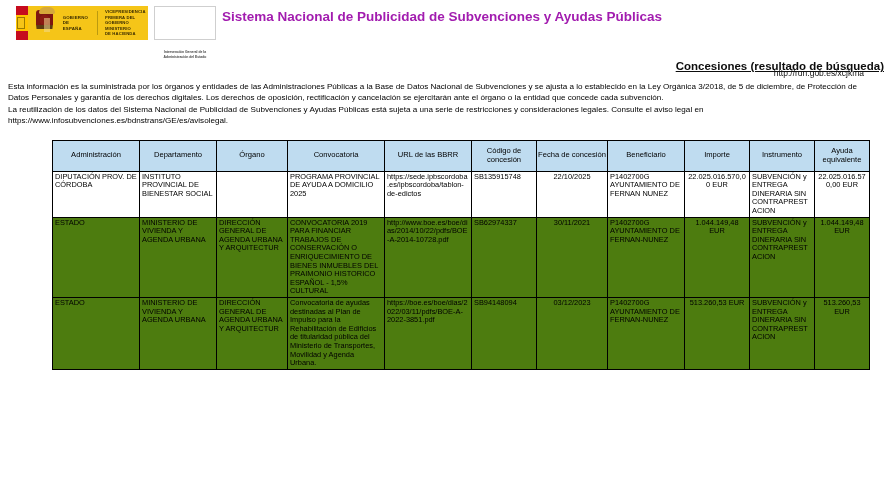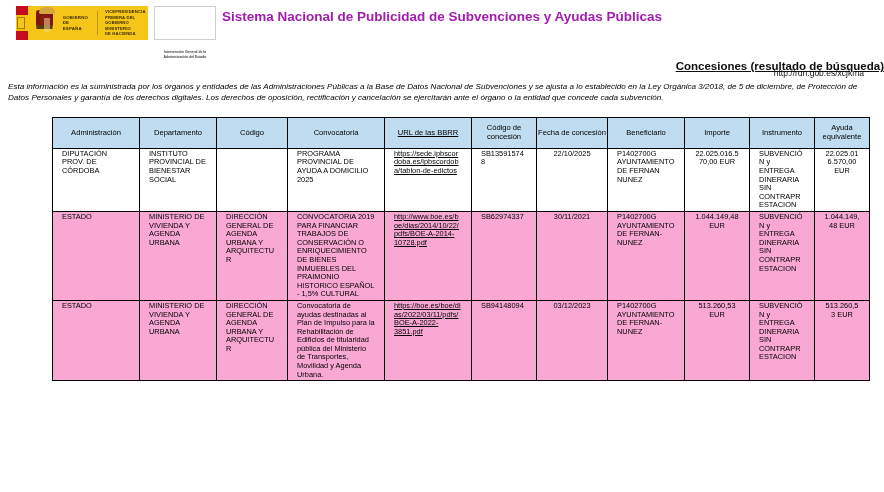--- a/index.html
+++ b/index.html
@@ -167,60 +167,59 @@
     padding-left: 44px;
   }
 
   
   .legal {
     margin: 9px 8px 0 8px;
     font-size: 8.1px;
     line-height: 11.4px;
     text-align: left;
     color: #000;
-    font-style: italic;
   }
   .legal p { margin: 0; }
 
   
   .table-wrap {
     margin: 13px 0 0 52px;
     width: 784px;
   }
   table.grants {
     border-collapse: collapse;
     table-layout: fixed;
     width: 784px;
     font-size: 7.4px;
     line-height: 8.6px;
   }
   table.grants th,
   table.grants td {
     border: 1px solid #000000;
-    padding: 1px 9px;
+    padding: 1px 2px;
     vertical-align: top;
     word-wrap: break-word;
     overflow-wrap: anywhere;
   }
   table.grants thead th {
     background: #bfdcf0;
     text-align: center;
     vertical-align: middle;
     font-weight: normal;
     font-size: 7.6px;
     height: 26px;
     padding: 2px 1px;
   }
-  table.grants tbody tr.alt td { background: #f9a8d4; }
+  table.grants tbody tr.alt td { background: #4d7c0f; }
   table.grants tbody td.num { text-align: center; }
   .c0 { width: 84px; }
   .c1 { width: 74px; }
   .c2 { width: 68px; }
   .c3 { width: 94px; margin-left: 48px; }
-  .c4 { width: 84px; text-decoration: underline; }
+  .c4 { width: 84px; }
   .c5 { width: 62px; }
   .c6 { width: 68px; }
   .c7 { width: 74px; }
   .c8 { width: 62px; }
   .c9 { width: 62px; }
   .c10 { width: 52px; }
 </style>
 </head>
 <body>
 
@@ -258,29 +257,30 @@
   </div>
 
   <div class="app-title">Sistema Nacional de Publicidad de Subvenciones y Ayudas Públicas</div>
   <div class="url-line">http://run.gob.es/xcjkma</div>
 </div>
 
 <div class="page-title">Concesiones (resultado de búsqueda)</div>
 
 <div class="legal">
   <p>Esta información es la suministrada por los órganos y entidades de las Administraciones Públicas a la Base de Datos Nacional de Subvenciones y se ajusta a lo establecido en la Ley Orgánica 3/2018, de 5 de diciembre, de Protección de Datos Personales y garantía de los derechos digitales. Los derechos de oposición, rectificación y cancelación se ejercitarán ante el órgano o la entidad que concede cada subvención.</p>
+  <p>La reutilización de los datos del Sistema Nacional de Publicidad de Subvenciones y Ayudas Públicas está sujeta a una serie de restricciones y consideraciones legales. Consulte el aviso legal en https://www.infosubvenciones.es/bdnstrans/GE/es/avisolegal.</p>
 </div>
 
 <div class="table-wrap">
   <table class="grants">
     <thead>
       <tr>
         <th class="c0">Administración</th>
         <th class="c1">Departamento</th>
-        <th class="c2">Código</th>
+        <th class="c2">Órgano</th>
         <th class="c3">Convocatoria</th>
         <th class="c4">URL de las BBRR</th>
         <th class="c5">Código de concesión</th>
         <th class="c6">Fecha de concesión</th>
         <th class="c7">Beneficiario</th>
         <th class="c8">Importe</th>
         <th class="c9">Instrumento</th>
         <th class="c10">Ayuda equivalente</th>
       </tr>
     </thead>

